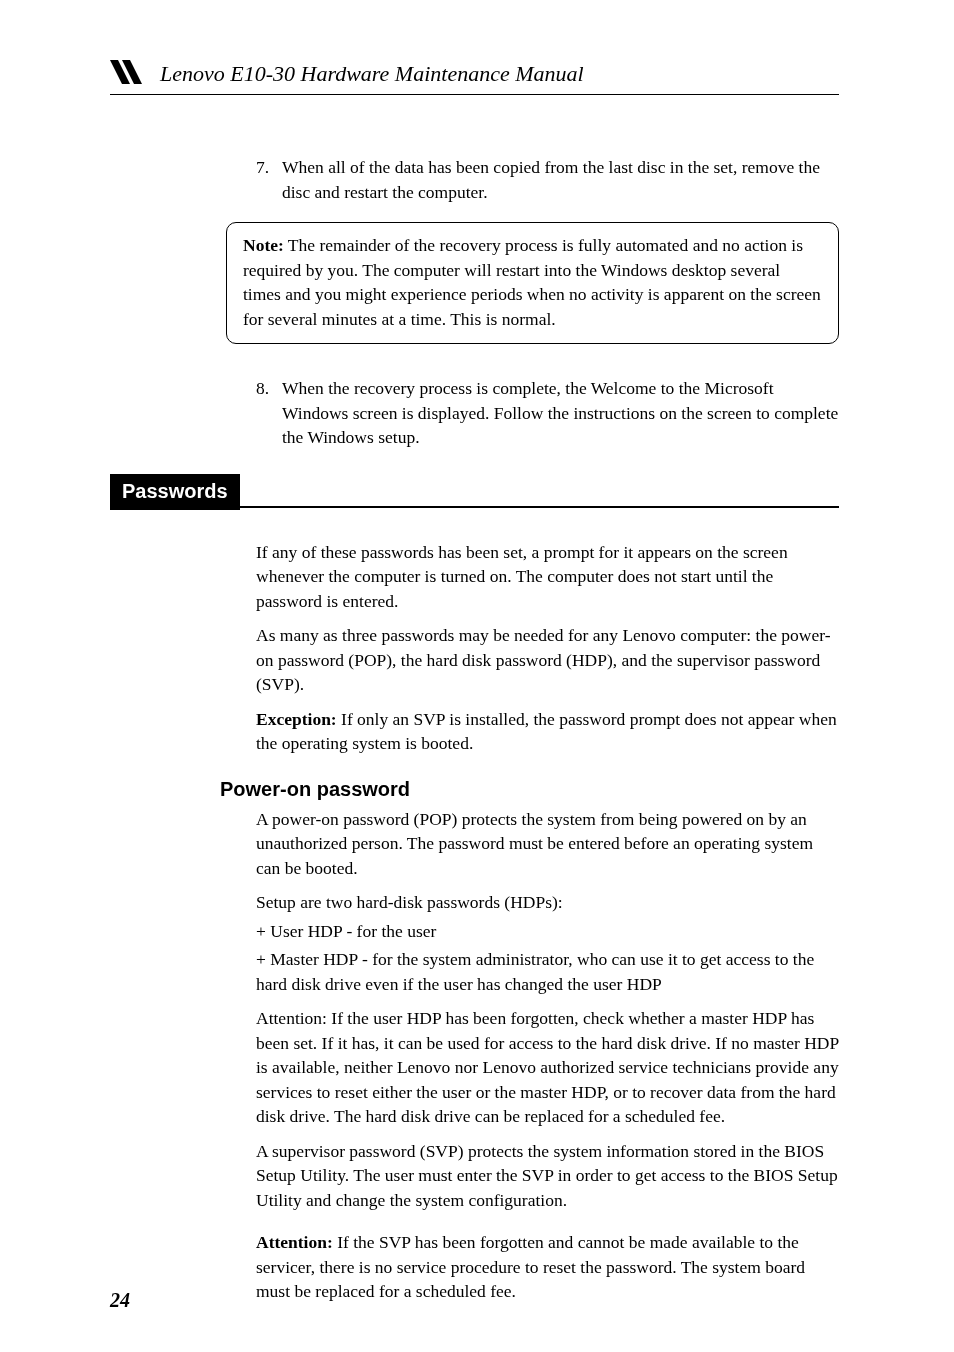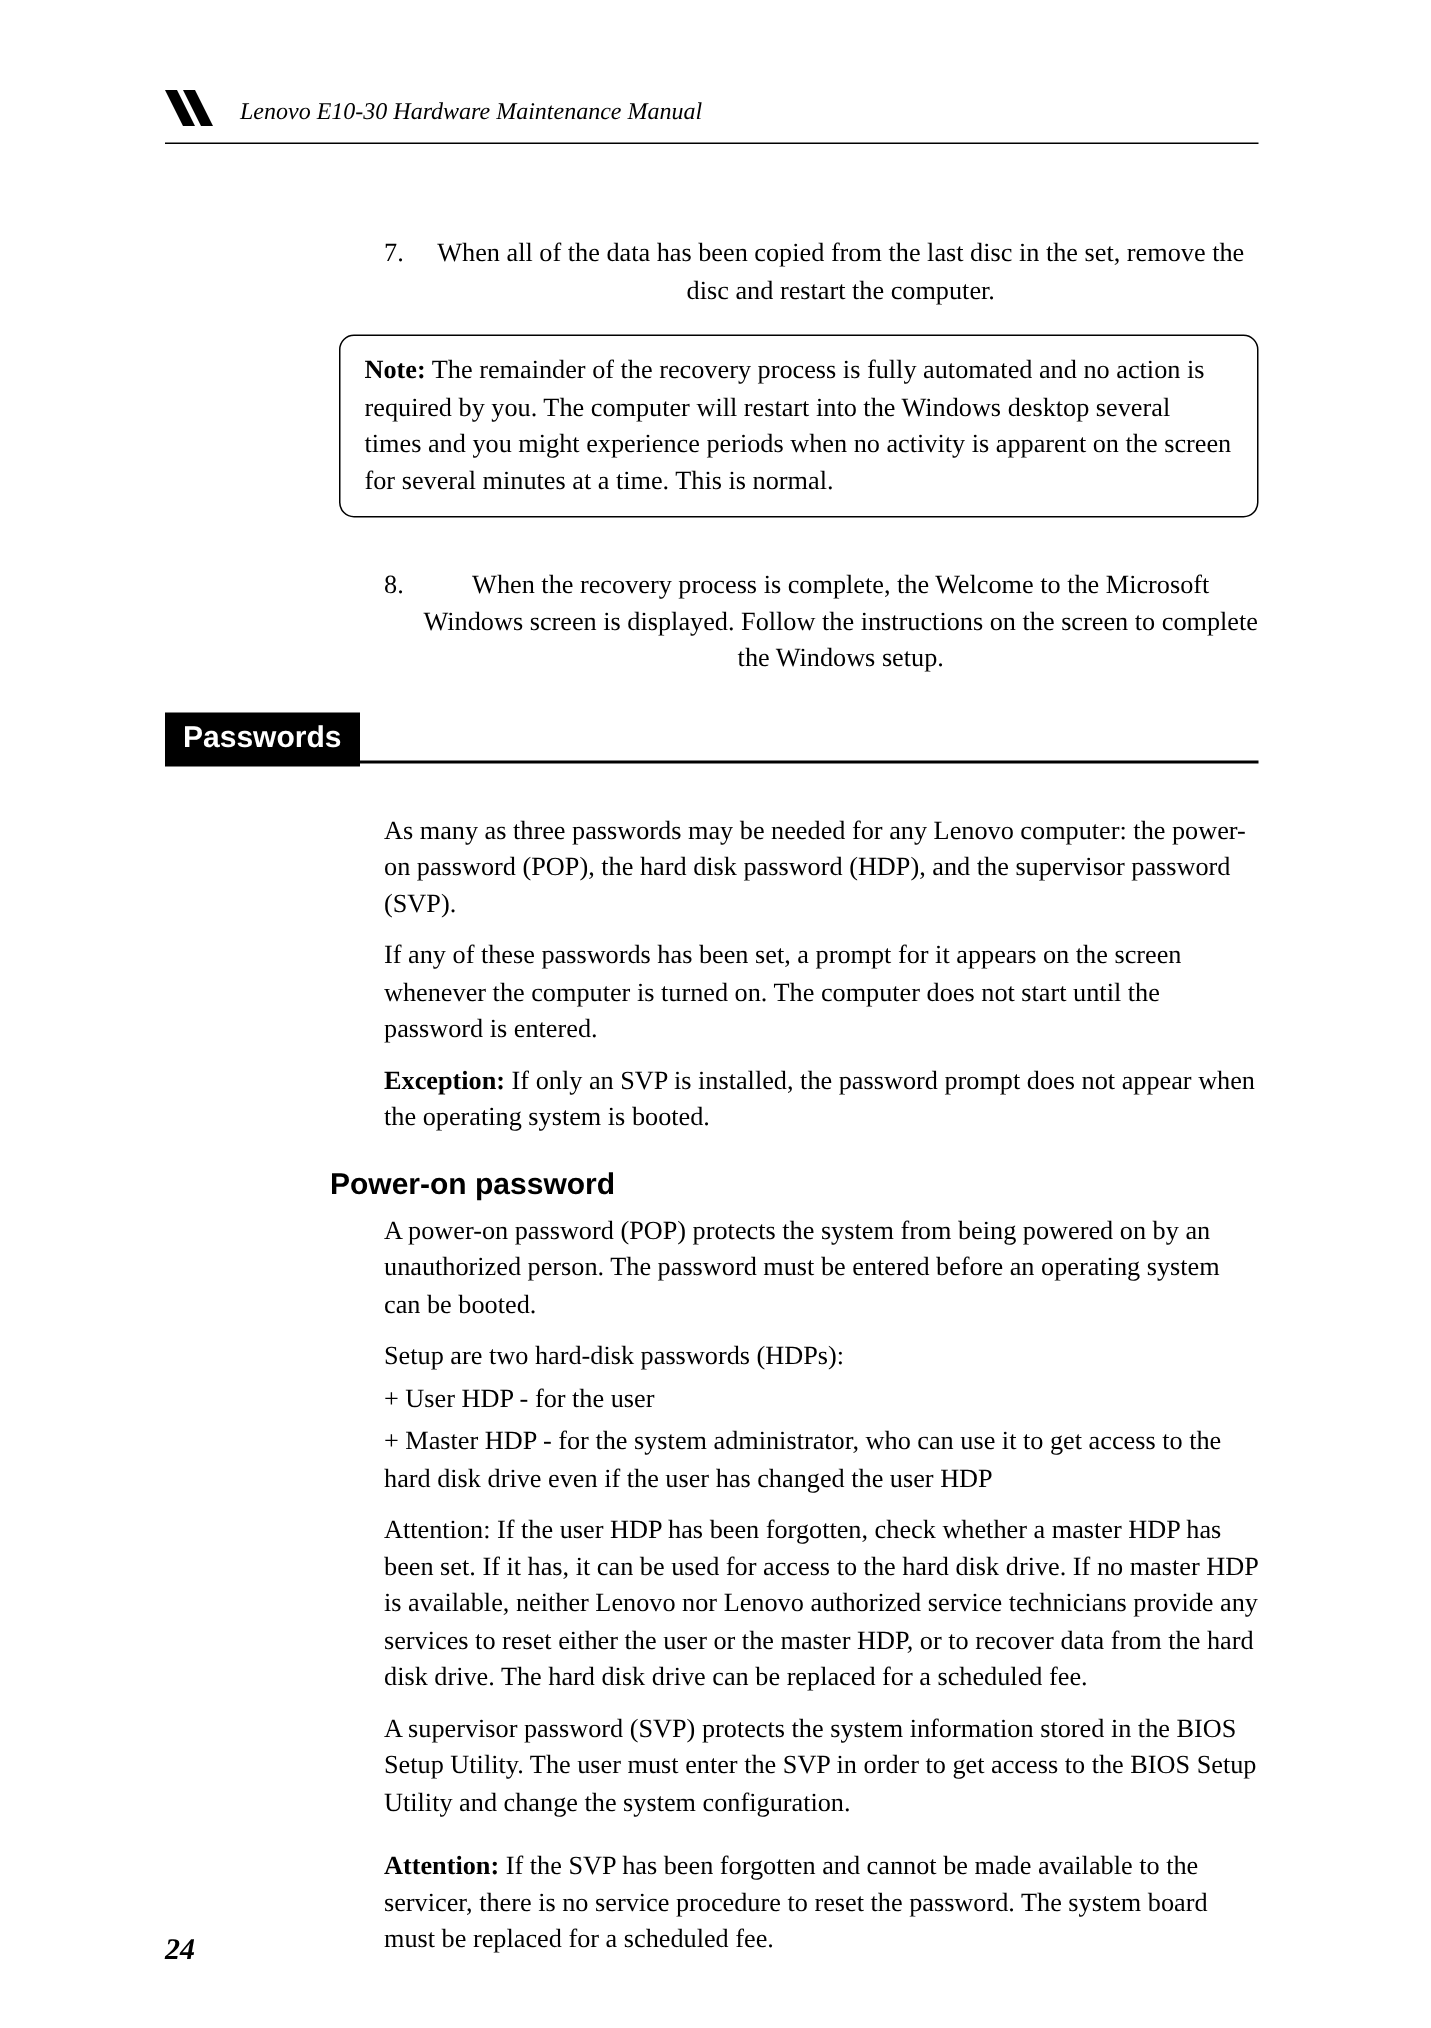--- a/index.html
+++ b/index.html
@@ -17,39 +17,38 @@
     align-items: center;
     border-bottom: 1px solid #000;
     padding-bottom: 6px;
     margin-bottom: 60px;
   }
   .header-icon {
     margin-right: 12px;
   }
   .header-title {
     font-style: italic;
-    font-size: 16px;
+    font-size: 22px;
     font-weight: normal;
   }
   .content {
     padding-left: 146px;
   }
   .list-item {
     display: flex;
     margin-bottom: 18px;
     font-size: 17.5px;
     line-height: 1.4;
   }
   .list-num {
     width: 26px;
     flex-shrink: 0;
   }
   .list-text {
     flex: 1;
-    text-align: center;
   }
   .note-box {
     border: 1px solid #000;
     border-radius: 10px;
     padding: 10px 16px 12px 16px;
     margin: 0 0 32px -30px;
     font-size: 17.5px;
     line-height: 1.4;
   }
   .section-bar {
@@ -122,22 +121,22 @@
   <div class="list-item">
     <div class="list-num">8.</div>
     <div class="list-text">When the recovery process is complete, the Welcome to the Microsoft Windows screen is displayed. Follow the instructions on the screen to complete the Windows setup.</div>
   </div>
 
   <div class="section-bar">
     <div class="section-label">Passwords</div>
     <div class="section-line"></div>
   </div>
 
+  <div class="para">If any of these passwords has been set, a prompt for it appears on the screen whenever the computer is turned on. The computer does not start until the password is entered.</div>
   <div class="para">As many as three passwords may be needed for any Lenovo computer: the power-on password (POP), the hard disk password (HDP), and the supervisor password (SVP).</div>
-  <div class="para">If any of these passwords has been set, a prompt for it appears on the screen whenever the computer is turned on. The computer does not start until the password is entered.</div>
   <div class="para">
     <span class="bold">Exception:</span><span> If only an SVP is installed, the password prompt does not appear when the operating system is booted.</span>
   </div>
 
   <div class="subheading">Power-on password</div>
   <div class="para">A power-on password (POP) protects the system from being powered on by an unauthorized person. The password must be entered before an operating system can be booted.</div>
 
   <div class="para-tight">Setup are two hard-disk passwords (HDPs):</div>
   <div class="para-tight">+ User HDP - for the user</div>
   <div class="para">+ Master HDP - for the system administrator, who can use it to get access to the hard disk drive even if the user has changed the user HDP</div>

